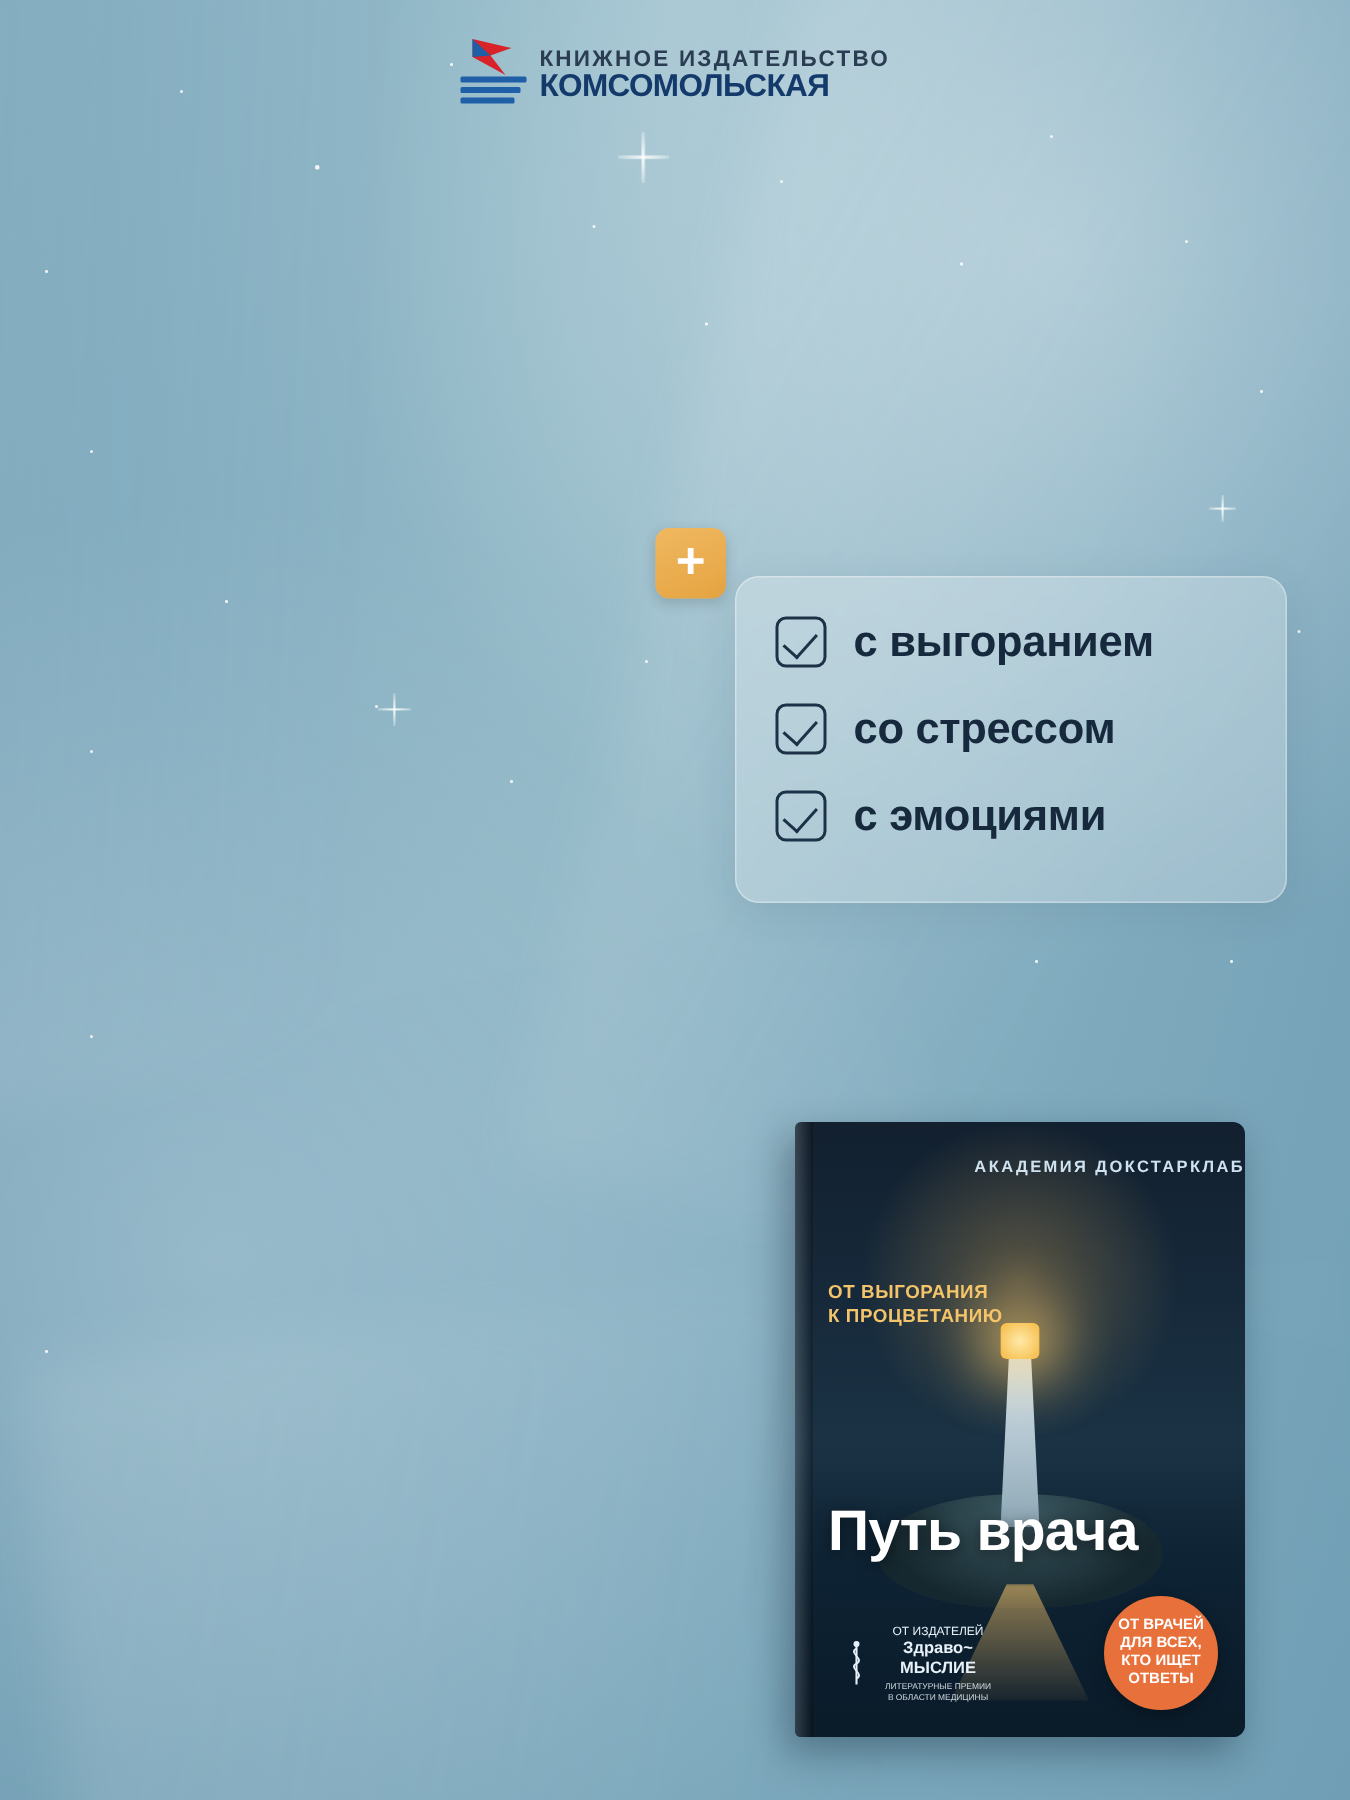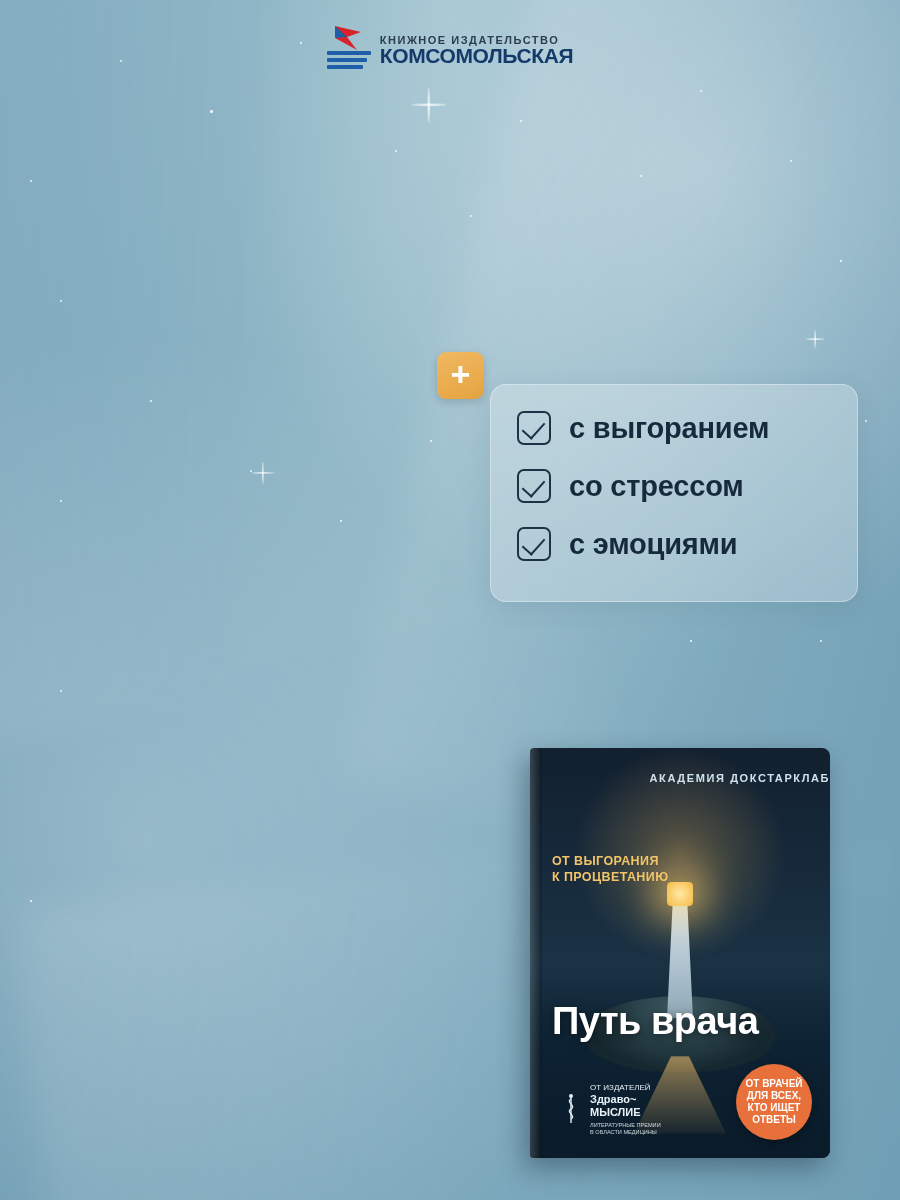--- a/index.html
+++ b/index.html
@@ -72,21 +72,21 @@
   }
   .pub-bars { position: absolute; left: 0; bottom: 2px; width: 44px; }
   .pub-bars i {
     display: block; height: 4px; margin-bottom: 3px; background: #1e5fa8; border-radius: 1px;
   }
   .pub-bars i:nth-child(1) { width: 44px; }
   .pub-bars i:nth-child(2) { width: 40px; }
   .pub-bars i:nth-child(3) { width: 36px; }
   .pub-text { display: flex; flex-direction: column; }
   .pub-top {
-    font-size: 11px; letter-spacing: 1.5px; color: #2b3d52; font-weight: 600;
+    font-size: 15px; letter-spacing: 1.5px; color: #2b3d52; font-weight: 600;
     text-transform: uppercase;
   }
   .pub-name1, .pub-name2 {
     font-size: 21px; font-weight: 800; color: #143a6b; line-height: 0.98;
     letter-spacing: -0.4px;
   }
   .pub-name2 { font-size: 24px; }
 
   
   .headline {
@@ -252,21 +252,21 @@
     font-size: 38px; font-weight: 700; color: #ffffff;
     letter-spacing: -0.5px;
     text-shadow: 0 2px 10px rgba(0,0,0,.55);
   }
   .book-pub {
     position: absolute; left: 30px; bottom: 22px;
     display: flex; align-items: center; gap: 8px;
     color: #e8f1f7;
   }
   .book-pub-mark { width: 22px; height: 32px; }
-  .book-pub-txt { font-size: 8px; line-height: 1.25; }
+  .book-pub-txt { font-size: 8px; line-height: 1.25; text-align: center; }
   .book-pub-txt b { font-size: 11px; display: block; font-weight: 700; }
   .book-pub-txt i { font-style: normal; font-size: 5.6px; opacity: .85; display: block; margin-top: 2px; }
   .book-badge {
     position: absolute; right: 18px; bottom: 18px;
     width: 76px; height: 76px; border-radius: 50%;
     background: #e8703a;
     display: flex; align-items: center; justify-content: center;
     text-align: center;
     color: #fff; font-size: 10px; font-weight: 800; line-height: 1.22;
     padding: 6px;

